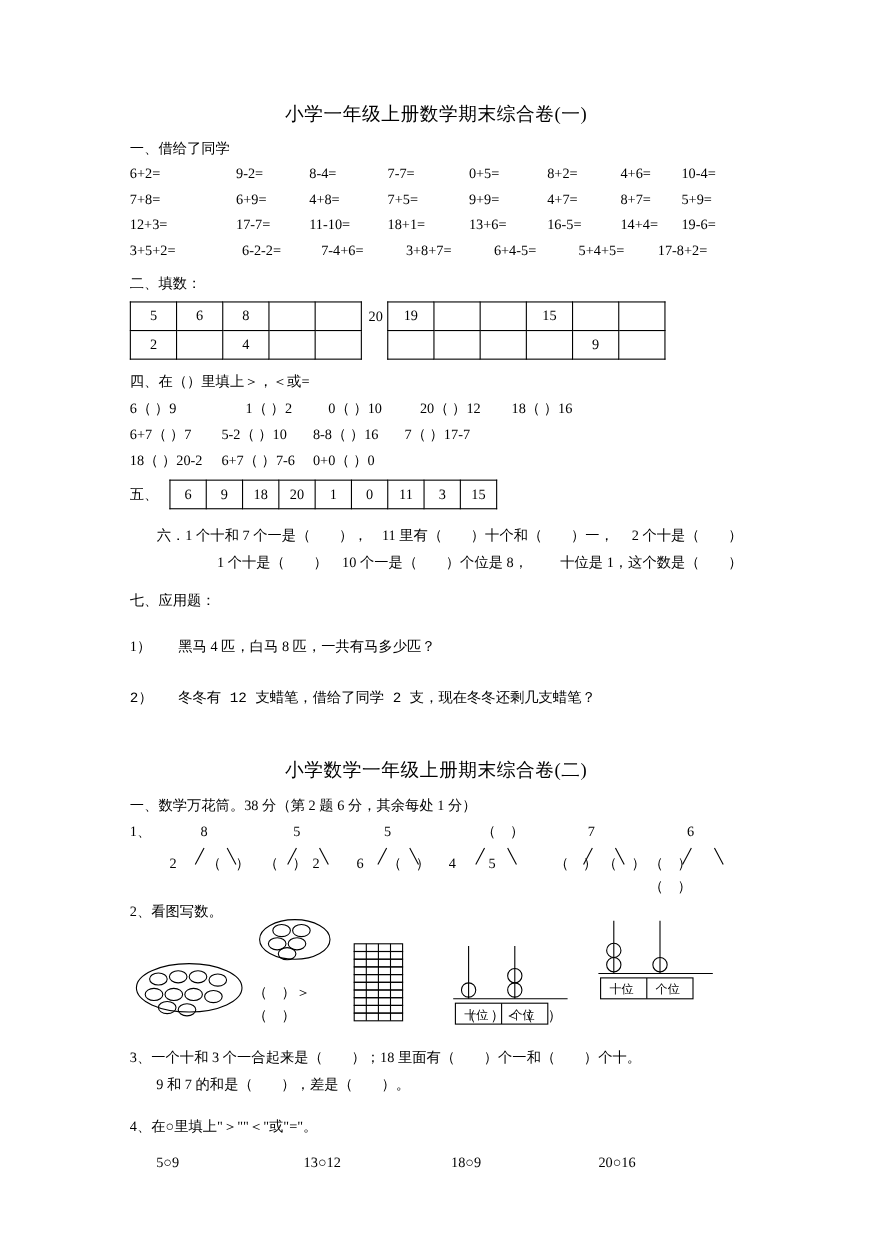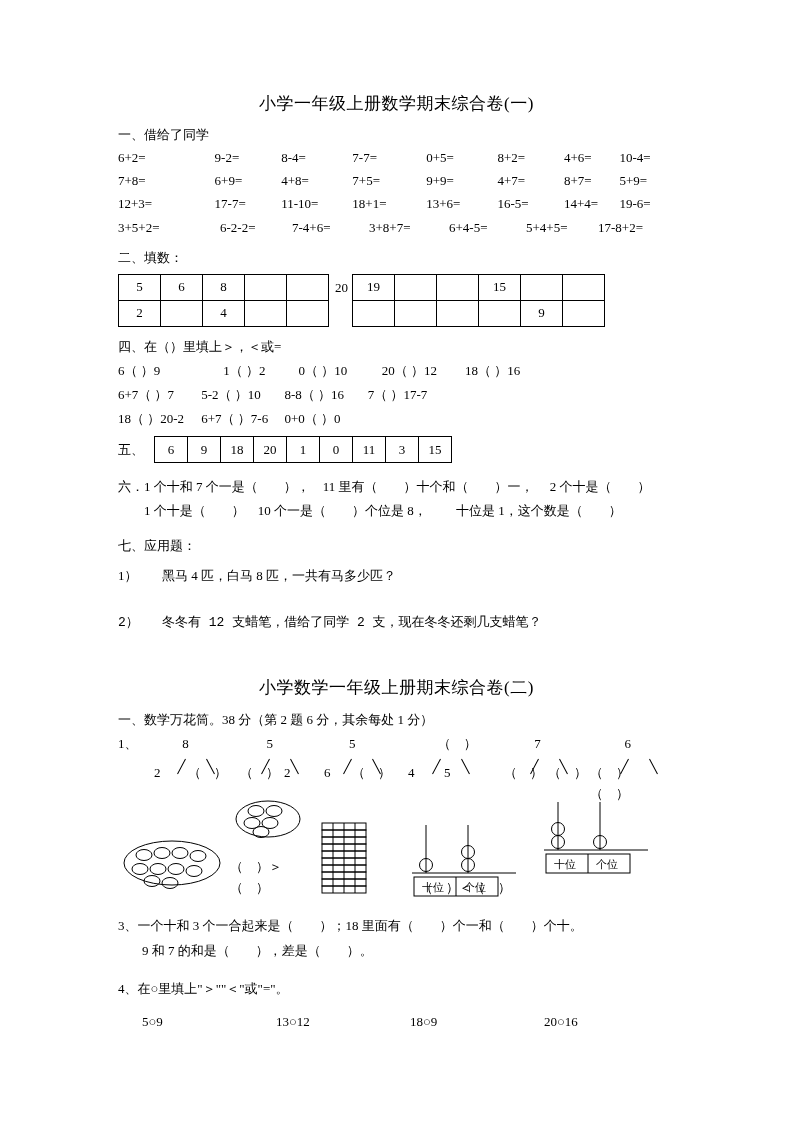--- a/index.html
+++ b/index.html
@@ -53,24 +53,24 @@
   table.cards td {
     border:1px solid #000; width:32px; height:25px;
     text-align:center; font-size:13px; padding:0;
   }
   .para { margin-top:14px; line-height:2.0; }
   .inlinebox {
     display:inline-block; border:1px solid #000; width:32px; height:22px;
     text-align:center; line-height:22px; vertical-align:middle; margin:0 4px;
     font-size:13px;
   }
-  .q6 { margin-top:12px; line-height:1.85; }
+  .q6 { margin-top:12px; line-height:1.85;text-align:right; }
   .indent { padding-left:26px; }
   .q7 { margin-top:10px; line-height:1.9; }
-  .q7 .item { margin-top:6px; }
+  .q7 .item { margin-top:18px; }
   .numlabel { display:inline-block; width:44px; }
 
   
   .p2-sec { margin-top:11px; font-size:13px; line-height:1.6; }
   .ten-row { display:flex; margin-top:4px; }
   .ten-col { width:110px; position:relative; }
   .vsplit { position:relative; width:42px; height:18px; }
   .vsplit .l, .vsplit .r {
     position:absolute; top:0; width:1px; height:17px; background:#000;
   }
@@ -300,20 +300,21 @@
         <span style="display:inline-block;width:36px;">4</span><span>5</span>
       </span>
       <span style="width:86px;">
         <span style="display:inline-block;width:44px;">（　）</span><span>（　）</span>
       </span>
       <span style="width:60px;">
         <span style="display:inline-block;width:44px;">（　）</span><span>（　）</span>
       </span>
     </div>
 
+    <div style="margin-top:2px;">2、看图写数。</div>
 
     <div class="pics">
 
       <div class="pic-cell pic1">
         <svg width="108" height="70" viewBox="0 0 108 70">
           <ellipse cx="54" cy="34" rx="48" ry="22" fill="none" stroke="#000" stroke-width="1"></ellipse>
           <ellipse cx="26" cy="26" rx="8" ry="5.5" fill="none" stroke="#000" stroke-width="1"></ellipse>
           <ellipse cx="44" cy="24" rx="8" ry="5.5" fill="none" stroke="#000" stroke-width="1"></ellipse>
           <ellipse cx="62" cy="24" rx="8" ry="5.5" fill="none" stroke="#000" stroke-width="1"></ellipse>
           <ellipse cx="80" cy="27" rx="8" ry="5.5" fill="none" stroke="#000" stroke-width="1"></ellipse>

